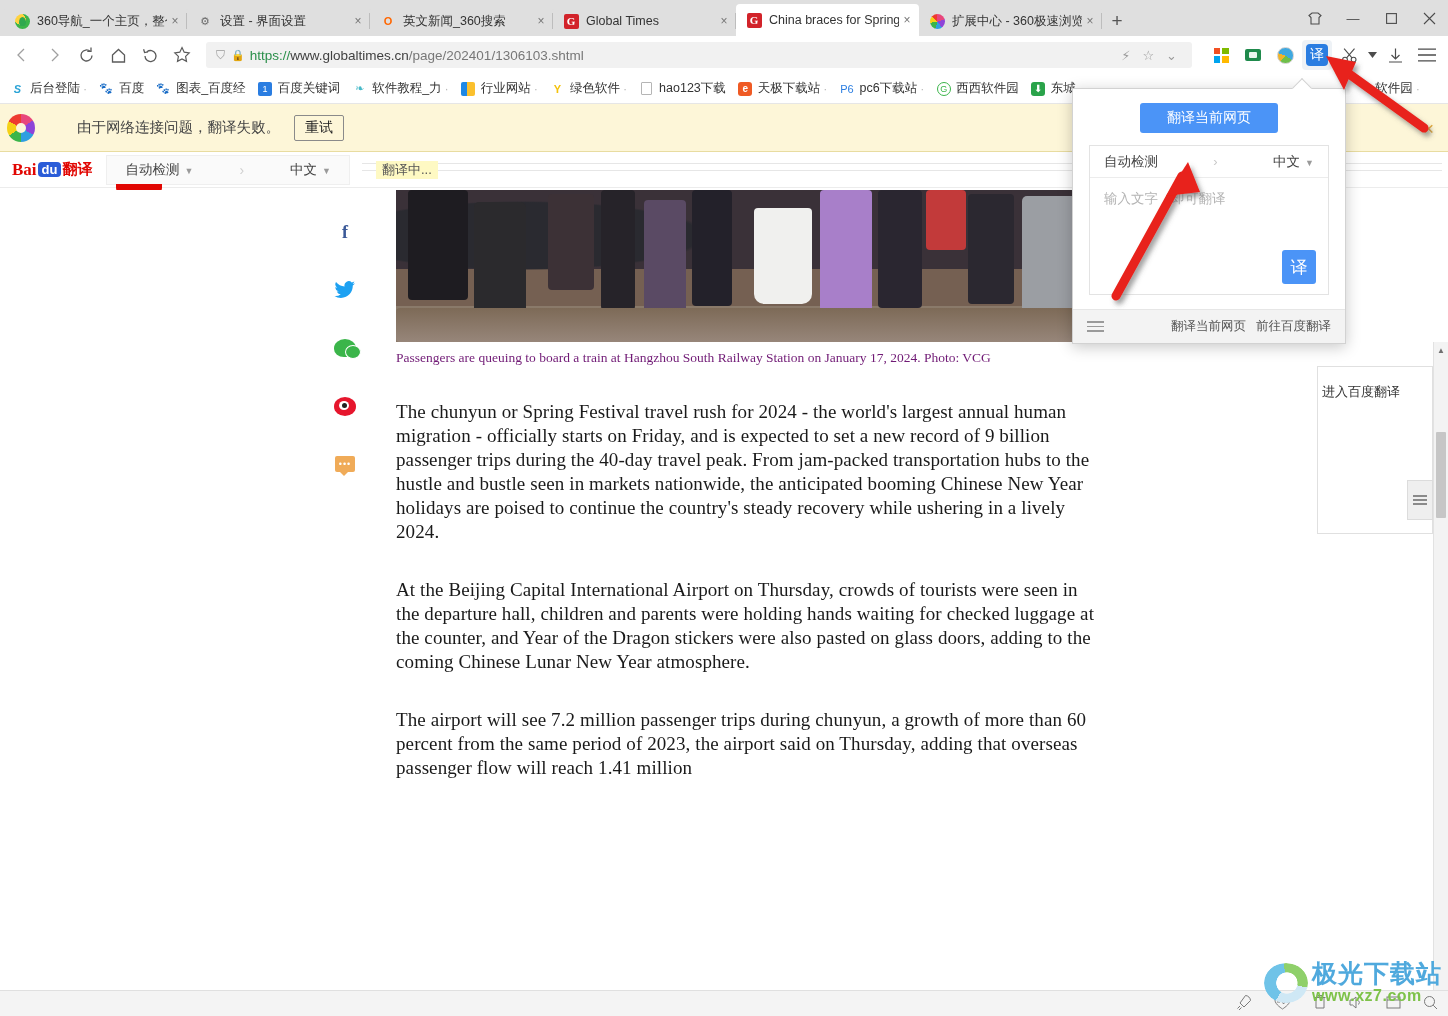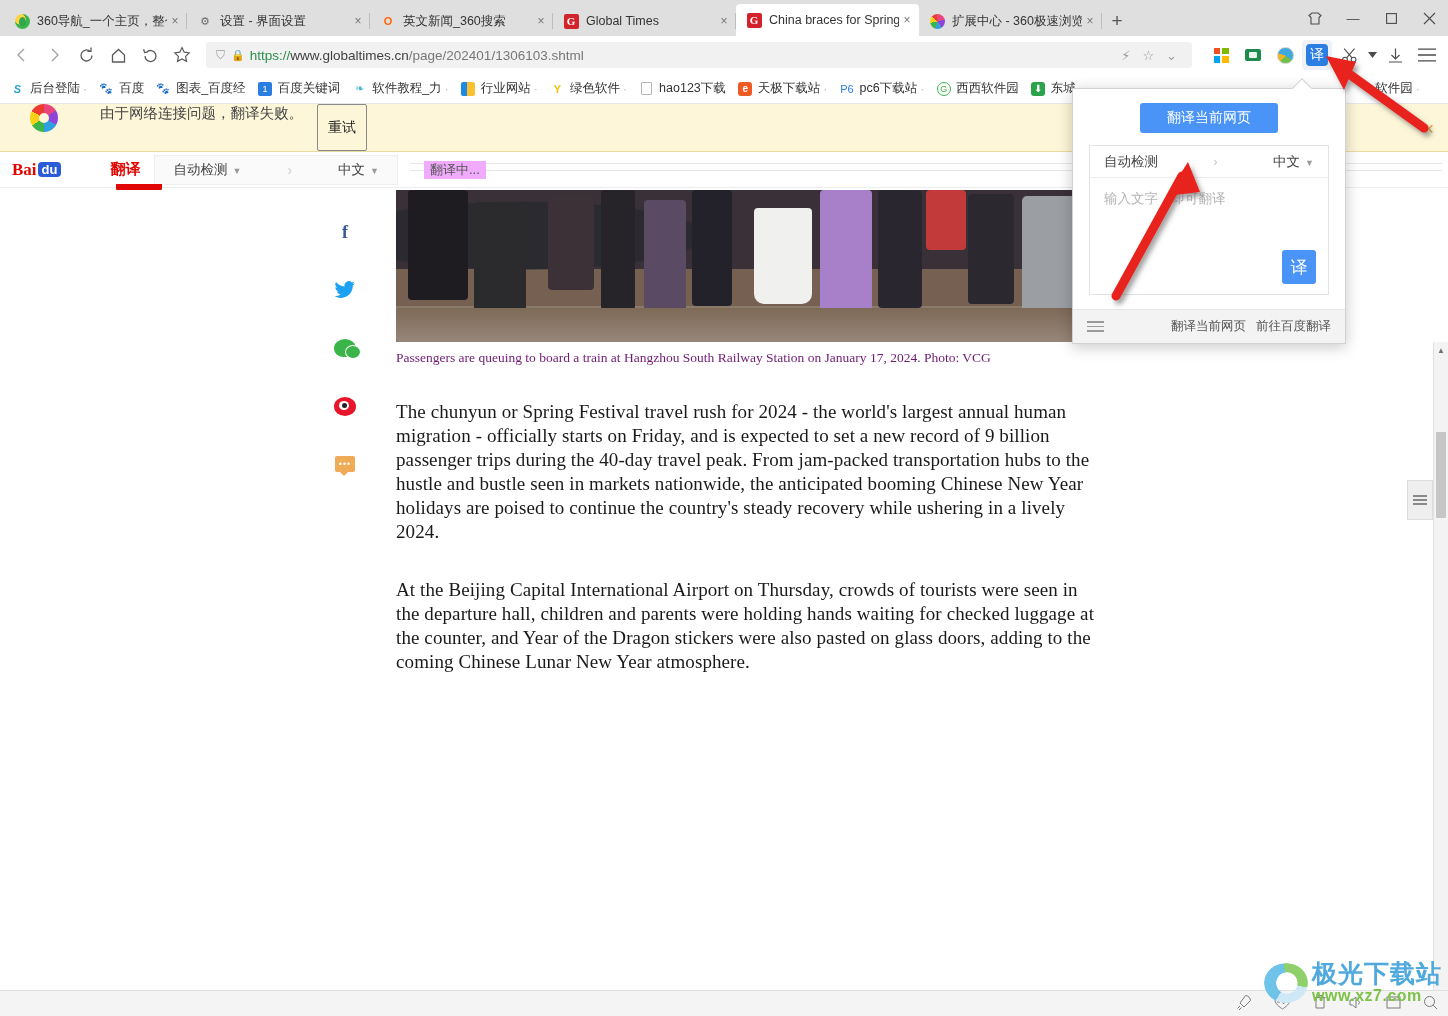--- a/index.html
+++ b/index.html
@@ -133,21 +133,21 @@
   .ico-page{width:11px;height:13px;border:1px solid #b5b5b5;background:#fff;border-radius:1px;}
   .ico-e{width:14px;height:14px;background:#ef5a24;border-radius:3px;color:#fff;font-size:10px;display:flex;align-items:center;justify-content:center;font-weight:bold;}
   .ico-pc6{color:#2a7de1;font-weight:normal;font-size:10px;}
   .ico-g{width:14px;height:14px;border:1.6px solid #3bb54a;border-radius:50%;color:#3bb54a;font-size:9px;display:flex;align-items:center;justify-content:center;}
   .ico-dl{width:14px;height:14px;background:#2aa34a;border-radius:3px;color:#fff;font-size:10px;display:flex;align-items:center;justify-content:center;}
   .bm .sep{color:#bbb;margin-left:3px;}
 
   
   .notif{
     height:48px;background:#fdf6d8;border-bottom:1px solid #e8dca0;
-    display:flex;padding:0 30px;position:relative;
+    display:flex;align-items:center;padding:0 7px;position:relative;
   }
   .notif .flower{
     width:28px;height:28px;border-radius:50%;margin-right:42px;
     background:conic-gradient(#e8467c 0 16%, #8e44d8 16% 33%, #2f9fe0 33% 50%, #3bb54a 50% 66%, #f5d117 66% 83%, #ee3b2f 83% 100%);
     position:relative;
   }
   .notif .flower:after{content:"";position:absolute;left:9px;top:9px;width:10px;height:10px;border-radius:50%;background:#fdf6d8;}
   .notif .msg{font-size:14.5px;color:#444;}
   .notif .retry{
     margin-left:14px;border:1px solid #8a8a8a;background:#fdf6d8;
@@ -159,33 +159,33 @@
   }
 
   
   .btbar{
     height:36px;background:#ffffff;display:flex;align-items:center;
     padding:0 6px;position:relative;border-bottom:1px solid #ececec;
   }
   .baidu-logo{display:flex;align-items:center;font-weight:bold;font-size:17px;margin:0 14px 0 6px;}
   .baidu-logo .bai{color:#e10602;font-family:"Liberation Serif",serif;}
   .baidu-logo .du{background:#2a5cd8;color:#fff;border-radius:4px;padding:0 4px;margin:0 1px;font-size:13px;}
-  .baidu-logo .fy{color:#e10602;font-size:15px;padding-left:48px;}
+  .baidu-logo .fy{color:#e10602;font-size:15px;}
   .langbox{
     background:#fafafa;border:1px solid #efefef;height:30px;display:flex;align-items:center;
     padding:0 18px;gap:46px;font-size:13.5px;color:#444;
   }
   .langbox .caret{color:#9a9a9a;font-size:9px;margin-left:5px;}
   .langbox .arrow{color:#cfcfcf;font-size:14px;}
   .progress{
     flex:1 1 auto;height:30px;position:relative;margin-left:12px;overflow:hidden;
   }
   .progress .lines{position:absolute;left:0;right:0;top:8px;height:14px;
     background:repeating-linear-gradient(to bottom,#e6e6e6 0 1px,transparent 1px 7px);}
-  .progress .ptext{position:absolute;left:14px;top:6px;background:#f0abfc;padding:0 6px;color:#555;font-size:13px;}
+  .progress .ptext{position:absolute;left:14px;top:6px;background:#fef9c3;padding:0 6px;color:#555;font-size:13px;}
   .red-badge{
     position:absolute;left:116px;top:32px;width:46px;height:12px;background:#e10602;
     border-radius:0 0 8px 8px;
   }
 
   
   .page{
     position:absolute;left:0;right:0;top:190px;bottom:0;background:#fff;overflow:hidden;
   }
   .share-col{
@@ -578,22 +578,26 @@
       <span class="lug" style="left:424px;top:0;width:52px;height:126px;background:#a87fc9;border-radius:4px;"></span>
       <span class="lug" style="left:482px;top:0;width:44px;height:118px;background:#2a2630;"></span>
       <span class="lug" style="left:530px;top:0;width:40px;height:60px;background:#c23a3a;"></span>
       <span class="lug" style="left:572px;top:4px;width:46px;height:110px;background:#2b2830;"></span>
       <span class="lug" style="left:626px;top:6px;width:62px;height:120px;background:#9b9ea3;border-radius:5px;"></span>
       <span class="lug" style="left:0;top:118px;width:700px;height:34px;background:linear-gradient(#7d6a57,#97867a);"></span>
     </div>
     <div class="cap">Passengers are queuing to board a train at Hangzhou South Railway Station on January 17, 2024. Photo: VCG</div>
     <p class="para">The chunyun or Spring Festival travel rush for 2024 - the world's largest annual human migration - officially starts on Friday, and is expected to set a new record of 9 billion passenger trips during the 40-day travel peak. From jam-packed transportation hubs to the hustle and bustle seen in markets nationwide, the anticipated booming Chinese New Year holidays are poised to continue the country's steady recovery while ushering in a lively 2024.</p>
     <p class="para">At the Beijing Capital International Airport on Thursday, crowds of tourists were seen in the departure hall, children and parents were holding hands waiting for checked luggage at the counter, and Year of the Dragon stickers were also pasted on glass doors, adding to the coming Chinese Lunar New Year atmosphere.</p>
-  </div>
-
+    <p class="para">The airport will see 7.2 million passenger trips during chunyun, a growth of more than 60 percent from the same period of 2023, the airport said on Thursday, adding that overseas passenger flow will reach 1.41 million</p>
+  </div>
+
+  <div class="sidefrag">
+    <span>进入百度翻译</span>
+  </div>
   <div class="sidehandle">
       <i></i>
     </div>
 
   <div class="vscroll">
     <div class="up">▲</div>
     <div class="thumb"></div>
   </div>
 </div>
 

